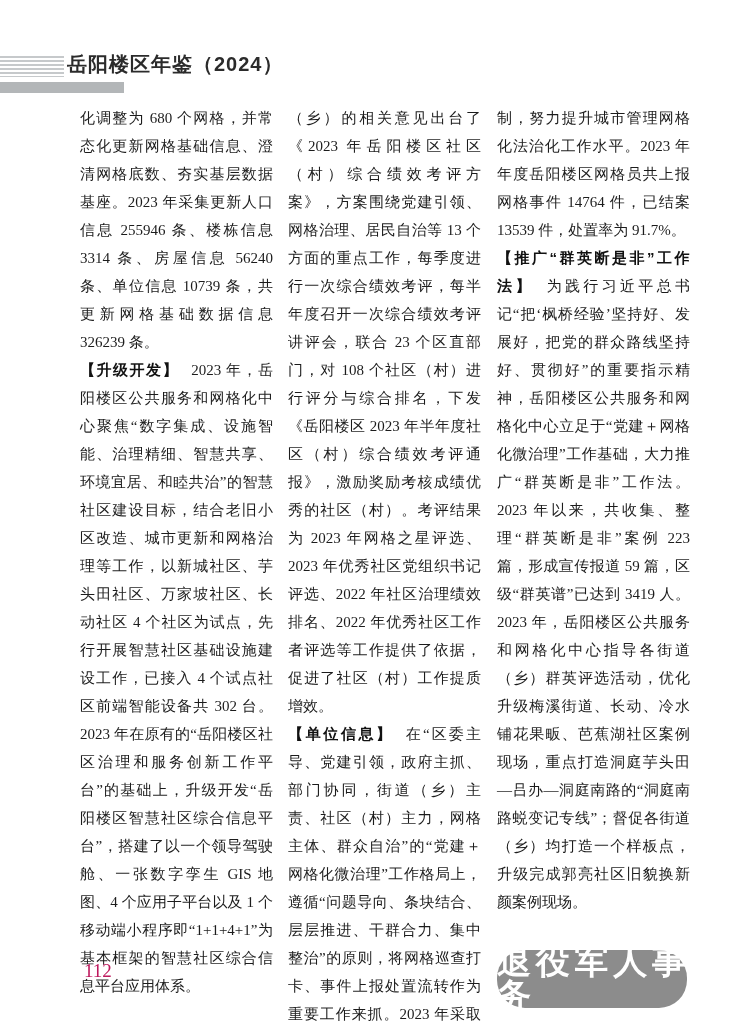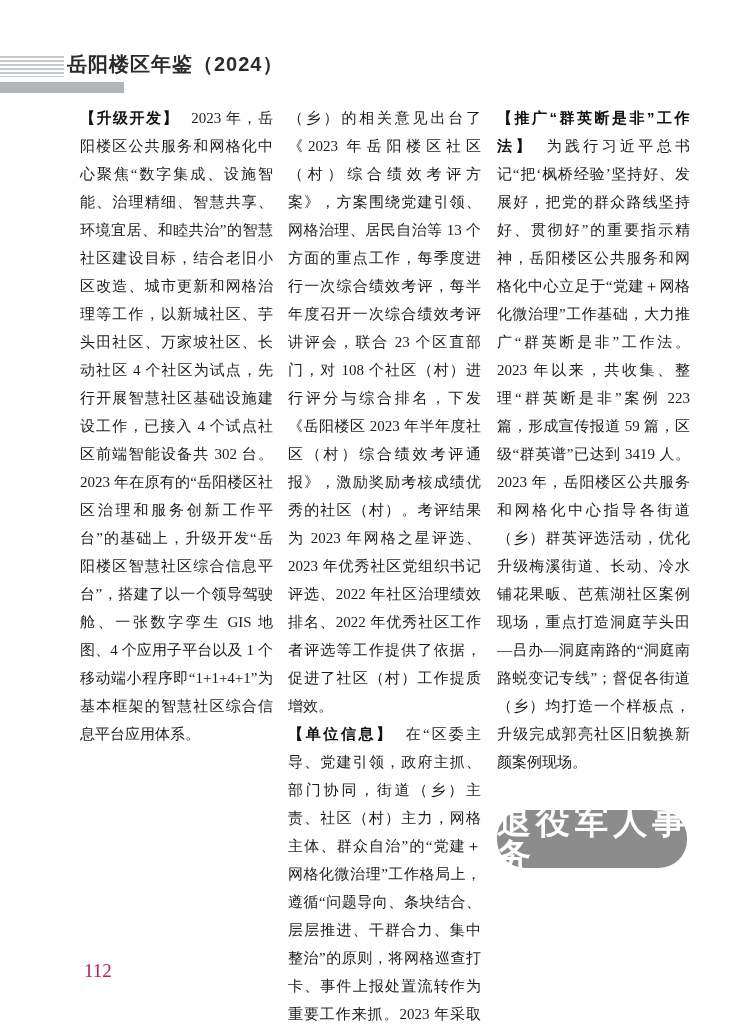--- a/index.html
+++ b/index.html
@@ -71,30 +71,32 @@
 </head>
 <body>
 
 <div class="page">
 
   <div class="hdr-stripes"></div>
   <div class="hdr-title">岳阳楼区年鉴（2024）</div>
   <div class="hdr-bar"></div>
 
   <div class="col col-1">
+    <p>化调整为 680 个网格，并常态化更新网格基础信息、澄清网格底数、夯实基层数据基座。2023 年采集更新人口信息 255946 条、楼栋信息 3314 条、房屋信息 56240 条、单位信息 10739 条，共更新网格基础数据信息 326239 条。</p>
     <p class="entry"><span class="entry-head">【升级开发】</span><span>2023 年，岳阳楼区公共服务和网格化中心聚焦“数字集成、设施智能、治理精细、智慧共享、环境宜居、和睦共治”的智慧社区建设目标，结合老旧小区改造、城市更新和网格治理等工作，以新城社区、芋头田社区、万家坡社区、长动社区 4 个社区为试点，先行开展智慧社区基础设施建设工作，已接入 4 个试点社区前端智能设备共 302 台。2023 年在原有的“岳阳楼区社区治理和服务创新工作平台”的基础上，升级开发“岳阳楼区智慧社区综合信息平台”，搭建了以一个领导驾驶舱、一张数字孪生 GIS 地图、4 个应用子平台以及 1 个移动端小程序即“1+1+4+1”为基本框架的智慧社区综合信息平台应用体系。</span></p>
 
   </div>
 
   <div class="col col-2">
     <p>（乡）的相关意见出台了《2023 年岳阳楼区社区（村）综合绩效考评方案》，方案围绕党建引领、网格治理、居民自治等 13 个方面的重点工作，每季度进行一次综合绩效考评，每半年度召开一次综合绩效考评讲评会，联合 23 个区直部门，对 108 个社区（村）进行评分与综合排名，下发《岳阳楼区 2023 年半年度社区（村）综合绩效考评通报》，激励奖励考核成绩优秀的社区（村）。考评结果为 2023 年网格之星评选、2023 年优秀社区党组织书记评选、2022 年社区治理绩效排名、2022 年优秀社区工作者评选等工作提供了依据，促进了社区（村）工作提质增效。</p>
     <p class="entry"><span class="entry-head">【单位信息】</span><span>在“区委主导、党建引领，政府主抓、部门协同，街道（乡）主责、社区（村）主力，网格主体、群众自治”的“党建＋网格化微治理”工作格局上，遵循“问题导向、条块结合、层层推进、干群合力、集中整治”的原则，将网格巡查打卡、事件上报处置流转作为重要工作来抓。2023 年采取试点先行，选定王家河街道和梅溪街道延寿寺村为试点单位，严格落实网格员一日双巡、网格事件分级分类处置、网格信息定期更新等工作机</span></p>
   </div>
 
   <div class="col col-3">
+    <p>制，努力提升城市管理网格化法治化工作水平。2023 年年度岳阳楼区网格员共上报网格事件 14764 件，已结案 13539 件，处置率为 91.7%。</p>
     <p class="entry"><span class="entry-head">【推广“群英断是非”工作法】</span><span>为践行习近平总书记“把‘枫桥经验’坚持好、发展好，把党的群众路线坚持好、贯彻好”的重要指示精神，岳阳楼区公共服务和网格化中心立足于“党建＋网格化微治理”工作基础，大力推广“群英断是非”工作法。2023 年以来，共收集、整理“群英断是非”案例 223 篇，形成宣传报道 59 篇，区级“群英谱”已达到 3419 人。2023 年，岳阳楼区公共服务和网格化中心指导各街道（乡）群英评选活动，优化升级梅溪街道、长动、冷水铺花果畈、芭蕉湖社区案例现场，重点打造洞庭芋头田—吕办—洞庭南路的“洞庭南路蜕变记专线”；督促各街道（乡）均打造一个样板点，升级完成郭亮社区旧貌换新颜案例现场。</span></p>
     <p class="author"></p>
     <div class="badge" id="section-badge" style="background: rgb(140, 140, 140); color: rgb(255, 255, 255);">退役军人事务</div>
 
   </div>
 
   <div class="page-number">112</div>
 
 </div>
 

